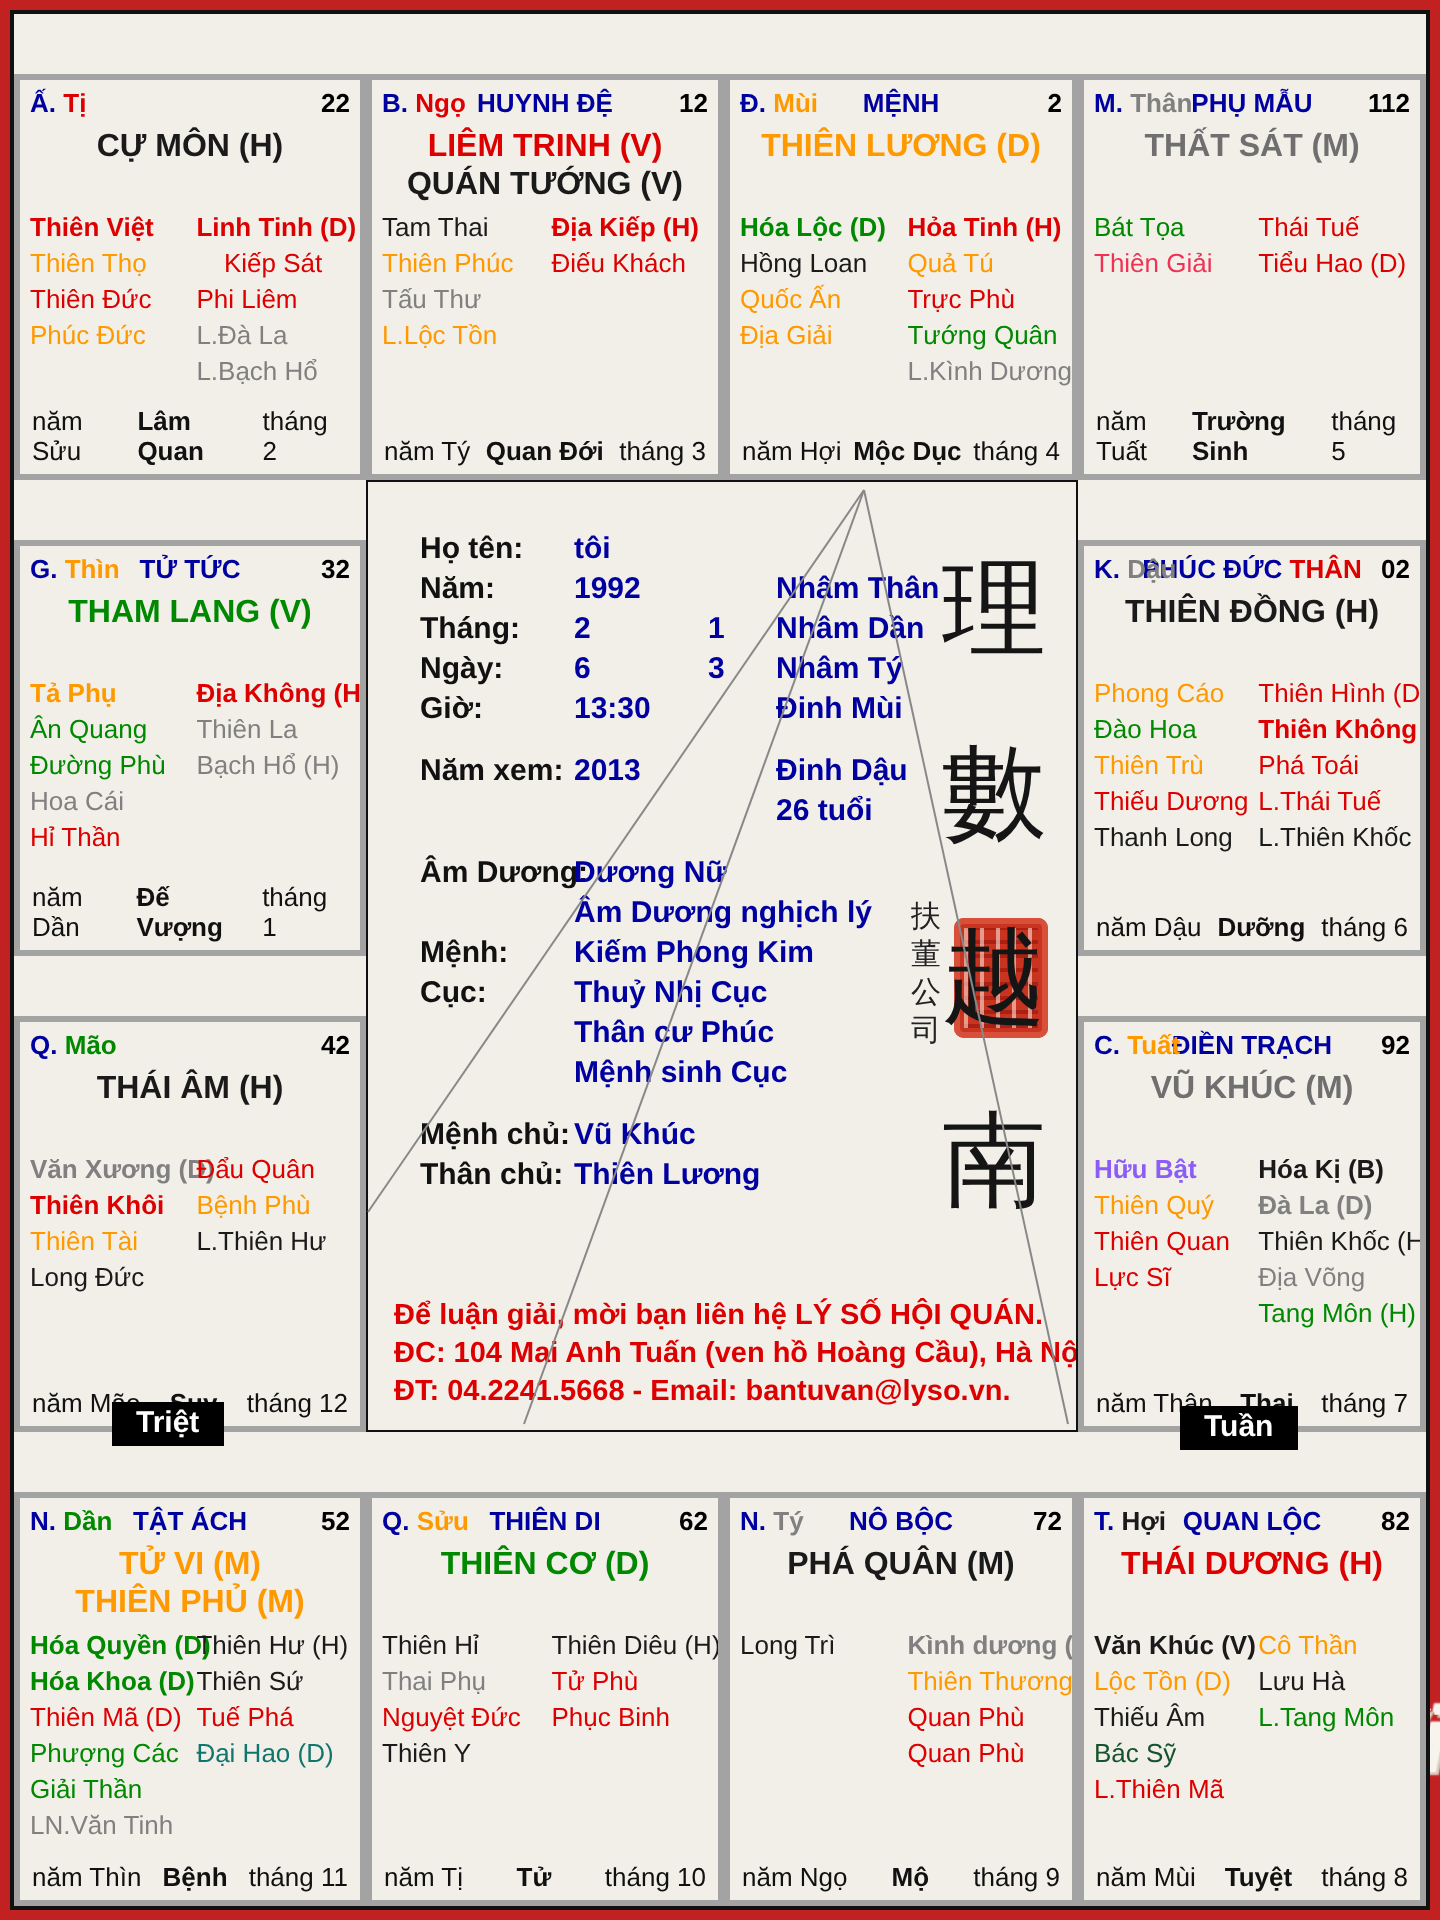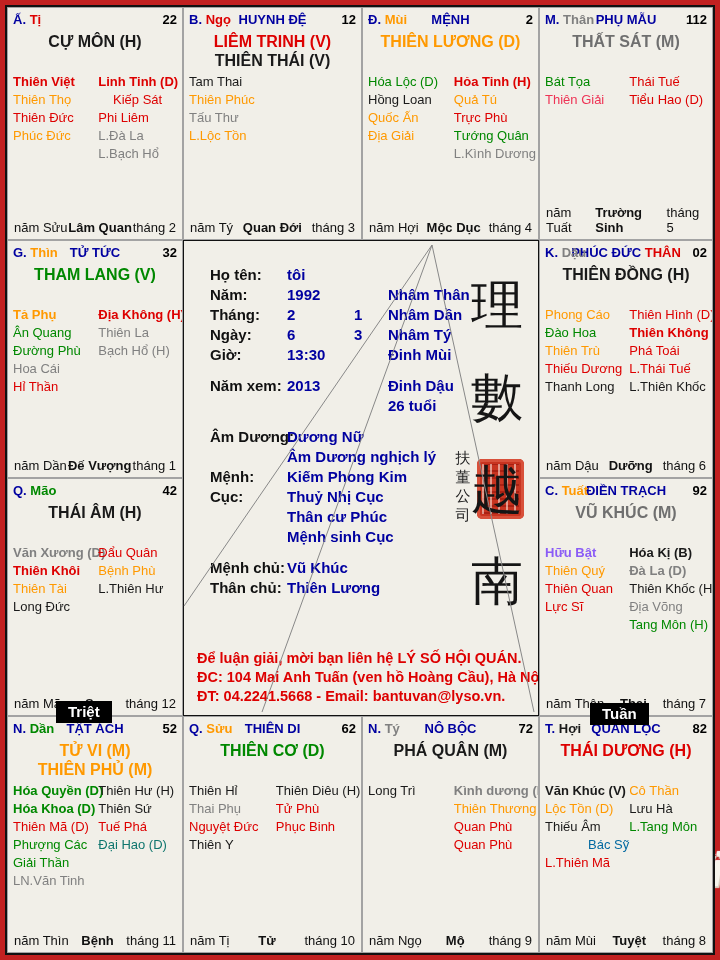--- a/index.html
+++ b/index.html
@@ -11,21 +11,21 @@
     background:#f1efe8; border:2px solid #111;
     display:grid;
     grid-template-columns:176px 179px 177px auto;
     grid-template-rows:233px 238px 238px auto;
     grid-template-areas:
       "c0 c1 c2 c3"
       "c4 cc cc c5"
       "c6 cc cc c7"
       "c8 c9 c10 c11";
   }
-  .palace { position:relative; border:1px solid #a3a3a3; padding:2px 5px; overflow:hidden; }
+  .palace { position:relative; border:3px solid #a3a3a3; padding:2px 5px; overflow:hidden;margin-top:30px; }
   .phdr { position:relative; height:19px; font-size:13px; font-weight:bold; }
   .sb { position:absolute; left:0; top:2px; white-space:nowrap; }
   .stem { color:#0000a0; }
   .pname { display:block; width:100%; text-align:center; color:#0000a0; padding-top:2px; white-space:nowrap; }
   .psuffix { color:#dd0000; }
   .pnum { position:absolute; right:0; top:2px; color:#000; }
   .mains { min-height:44px; padding-top:3px; text-align:center; font-size:16px; line-height:19px; font-weight:bold; white-space:nowrap; }
   .stars { display:flex; font-size:13px; line-height:18px; }
   .starcol { width:52%; white-space:nowrap; }
   .starcol.r { width:48%; }
@@ -104,49 +104,53 @@
     </div>
 
     <div class="palace" style="grid-area:c1">
       <div class="phdr">
         <span class="sb"><span class="stem">B.</span> <span class="branch" style="color: rgb(221, 0, 0);">Ngọ</span></span>
         <span class="pname"><span>HUYNH ĐỆ</span><span class="psuffix"></span></span>
         <span class="pnum">12</span>
       </div>
       <div class="mains">
           <div style="color: rgb(221, 0, 0);">LIÊM TRINH (V)</div>
-          <div style="color: rgb(26, 26, 26);">THIÊN THÁI (V)</div>
+          <div style="color: rgb(26, 26, 26);">QUÁN TƯỚNG (V)</div>
         </div>
       <div class="stars">
         <div class="starcol">
             <div style="color: rgb(26, 26, 26);">Tam Thai</div>
             <div style="color: rgb(255, 153, 0);">Thiên Phúc</div>
             <div style="color: rgb(128, 128, 128);">Tấu Thư</div>
             <div style="color: rgb(255, 153, 0);">L.Lộc Tồn</div>
           </div>
+        <div class="starcol r">
+            <div style="color: rgb(221, 0, 0); font-weight: bold;">Địa Kiếp (H)</div>
+            <div style="color: rgb(221, 0, 0);">Điếu Khách</div>
+          </div>
       </div>
       <div class="pfoot">
         <span>năm Tý</span>
         <span class="stage">Quan Đới</span>
         <span>tháng 3</span>
       </div>
     </div>
 
     <div class="palace" style="grid-area:c2">
       <div class="phdr">
         <span class="sb"><span class="stem">Đ.</span> <span class="branch" style="color: rgb(255, 153, 0);">Mùi</span></span>
         <span class="pname"><span>MỆNH</span><span class="psuffix"></span></span>
         <span class="pnum">2</span>
       </div>
       <div class="mains">
           <div style="color: rgb(255, 153, 0);">THIÊN LƯƠNG (D)</div>
         </div>
       <div class="stars">
         <div class="starcol">
-            <div style="color: rgb(0, 136, 0); font-weight: normal;">Hóa Lộc (D)</div>
+            <div style="color: rgb(0, 136, 0); font-weight: bold;">Hóa Lộc (D)</div>
             <div style="color: rgb(26, 26, 26);">Hồng Loan</div>
             <div style="color: rgb(255, 153, 0);">Quốc Ấn</div>
             <div style="color: rgb(255, 153, 0);">Địa Giải</div>
           </div>
         <div class="starcol r">
             <div style="color: rgb(221, 0, 0); font-weight: bold;">Hỏa Tinh (H)</div>
             <div style="color: rgb(255, 153, 0);">Quả Tú</div>
             <div style="color: rgb(221, 0, 0);">Trực Phù</div>
             <div style="color: rgb(0, 136, 0);">Tướng Quân</div>
             <div style="color: rgb(128, 128, 128);">L.Kình Dương</div>
@@ -402,21 +406,21 @@
         <span class="pnum">82</span>
       </div>
       <div class="mains">
           <div style="color: rgb(221, 0, 0);">THÁI DƯƠNG (H)</div>
         </div>
       <div class="stars">
         <div class="starcol">
             <div style="color: rgb(26, 26, 26); font-weight: bold;">Văn Khúc (V)</div>
             <div style="color: rgb(255, 153, 0);">Lộc Tồn (D)</div>
             <div style="color: rgb(26, 26, 26);">Thiếu Âm</div>
-            <div style="color: #0369a1; text-align: right;">Bác Sỹ</div>
+            <div style="color: #14532d;">Bác Sỹ</div>
             <div style="color: rgb(221, 0, 0);">L.Thiên Mã</div>
           </div>
         <div class="starcol r">
             <div style="color: rgb(255, 153, 0);">Cô Thần</div>
             <div style="color: rgb(26, 26, 26);">Lưu Hà</div>
             <div style="color: rgb(0, 136, 0);">L.Tang Môn</div>
           </div>
       </div>
       <div class="pfoot">
         <span>năm Mùi</span>

